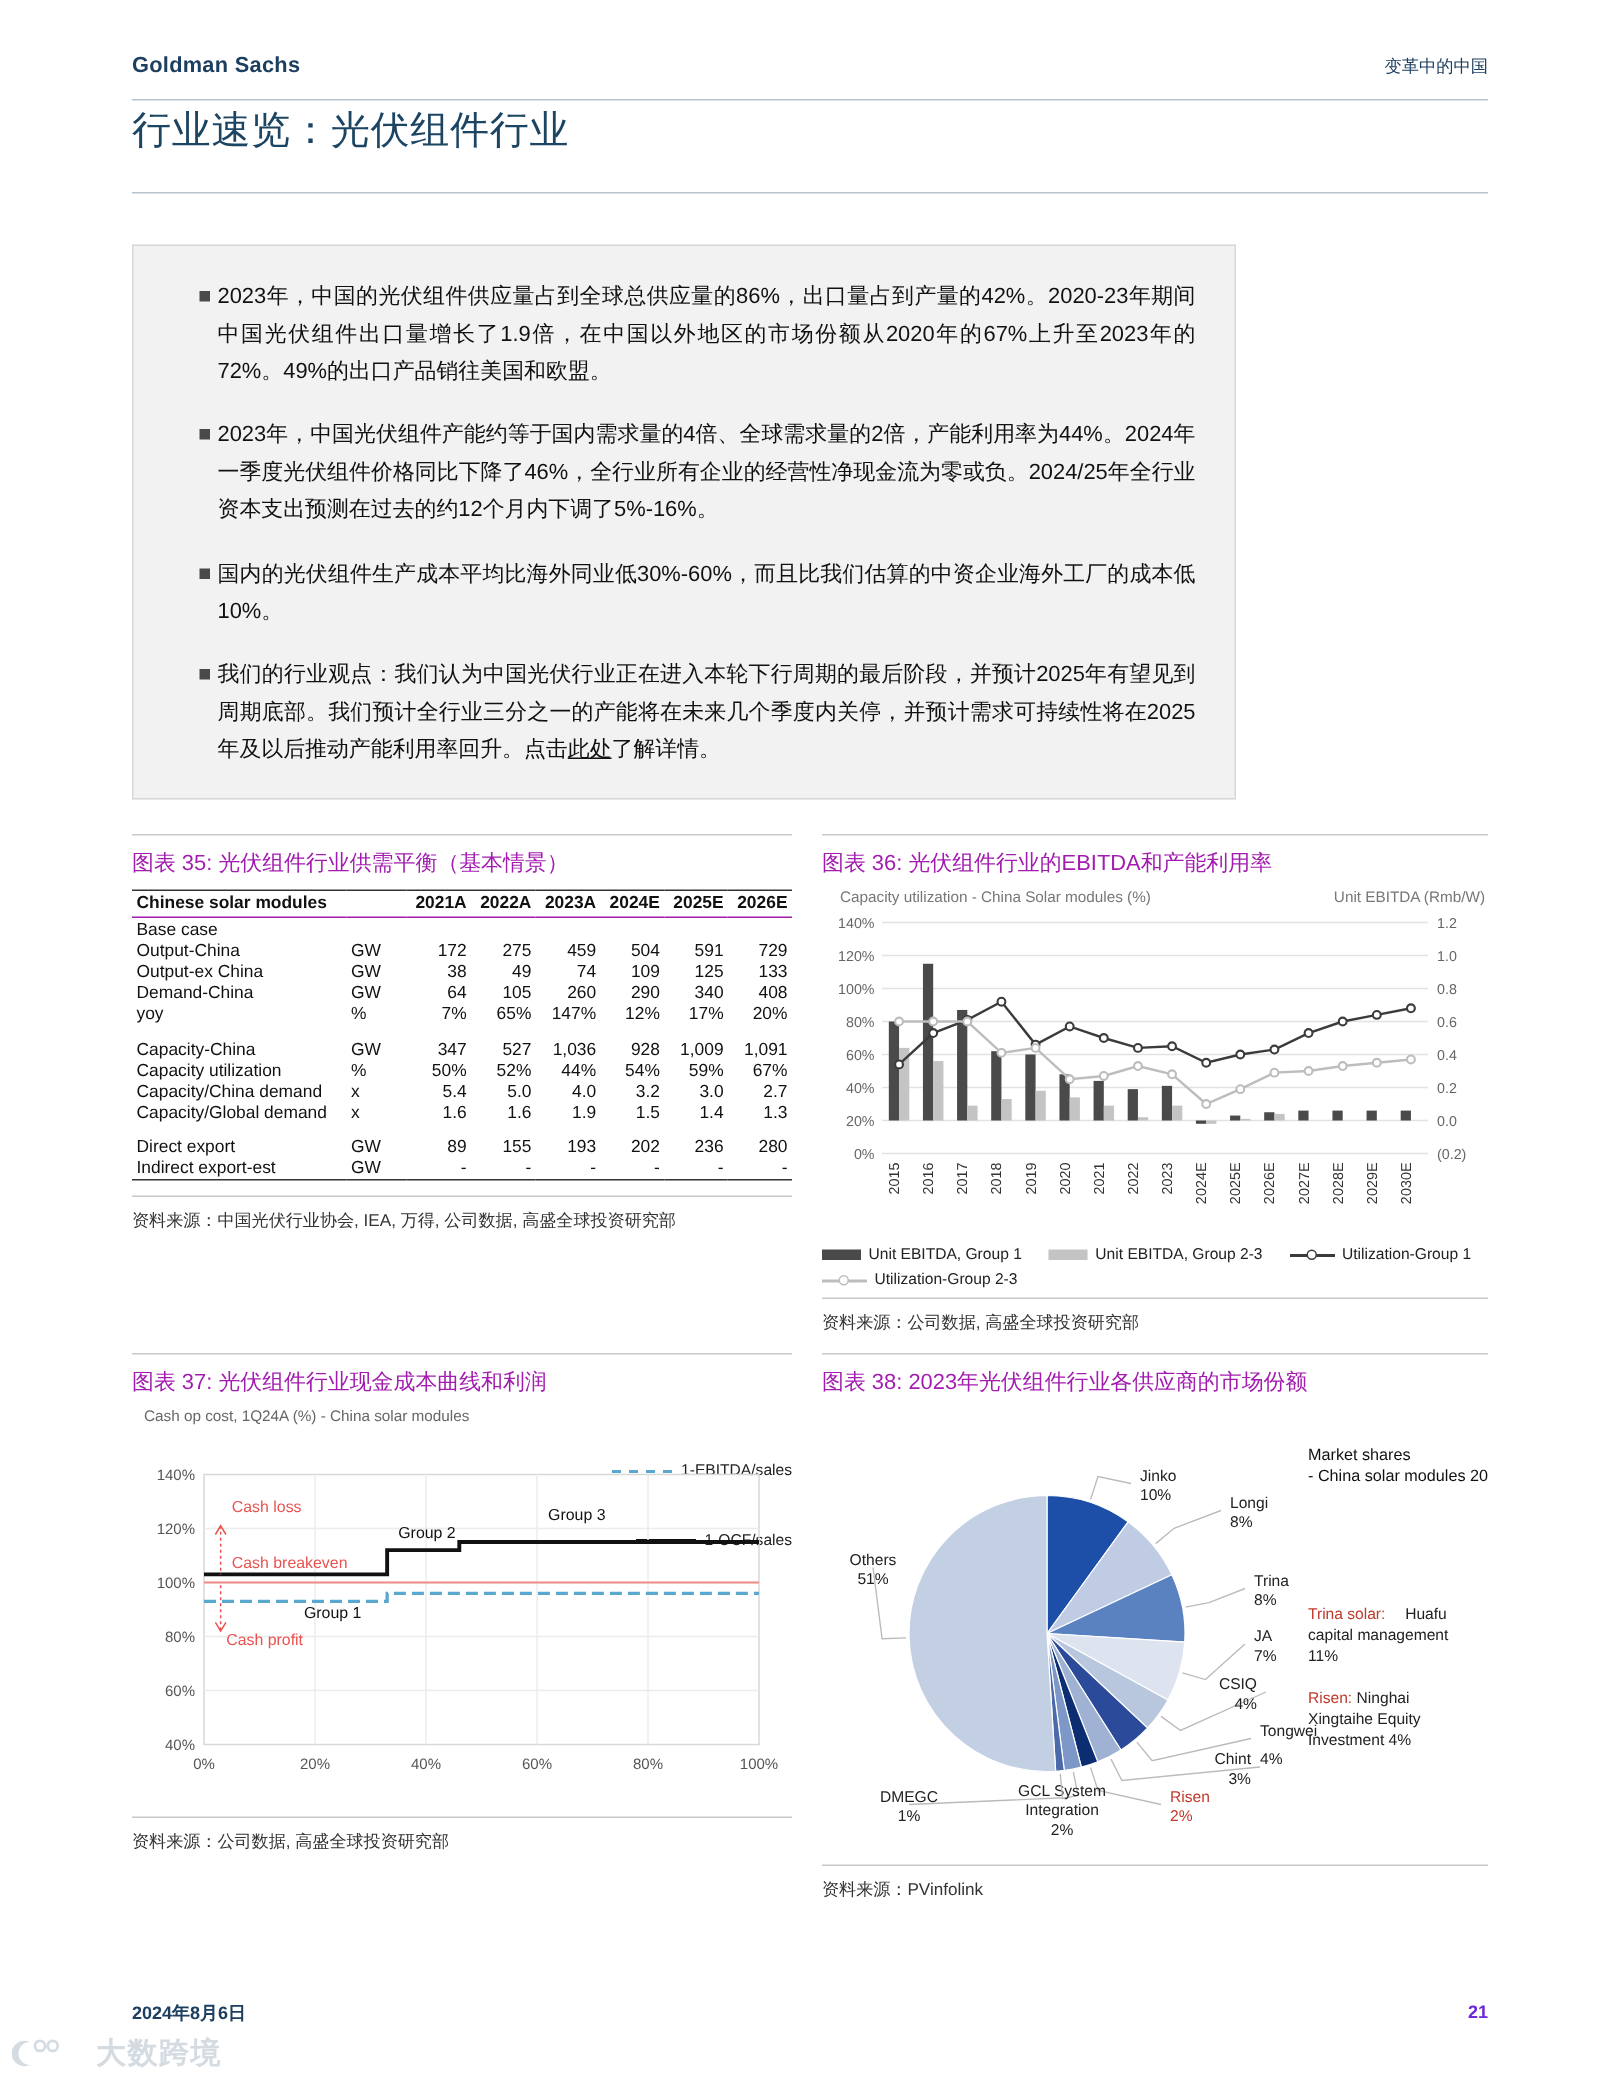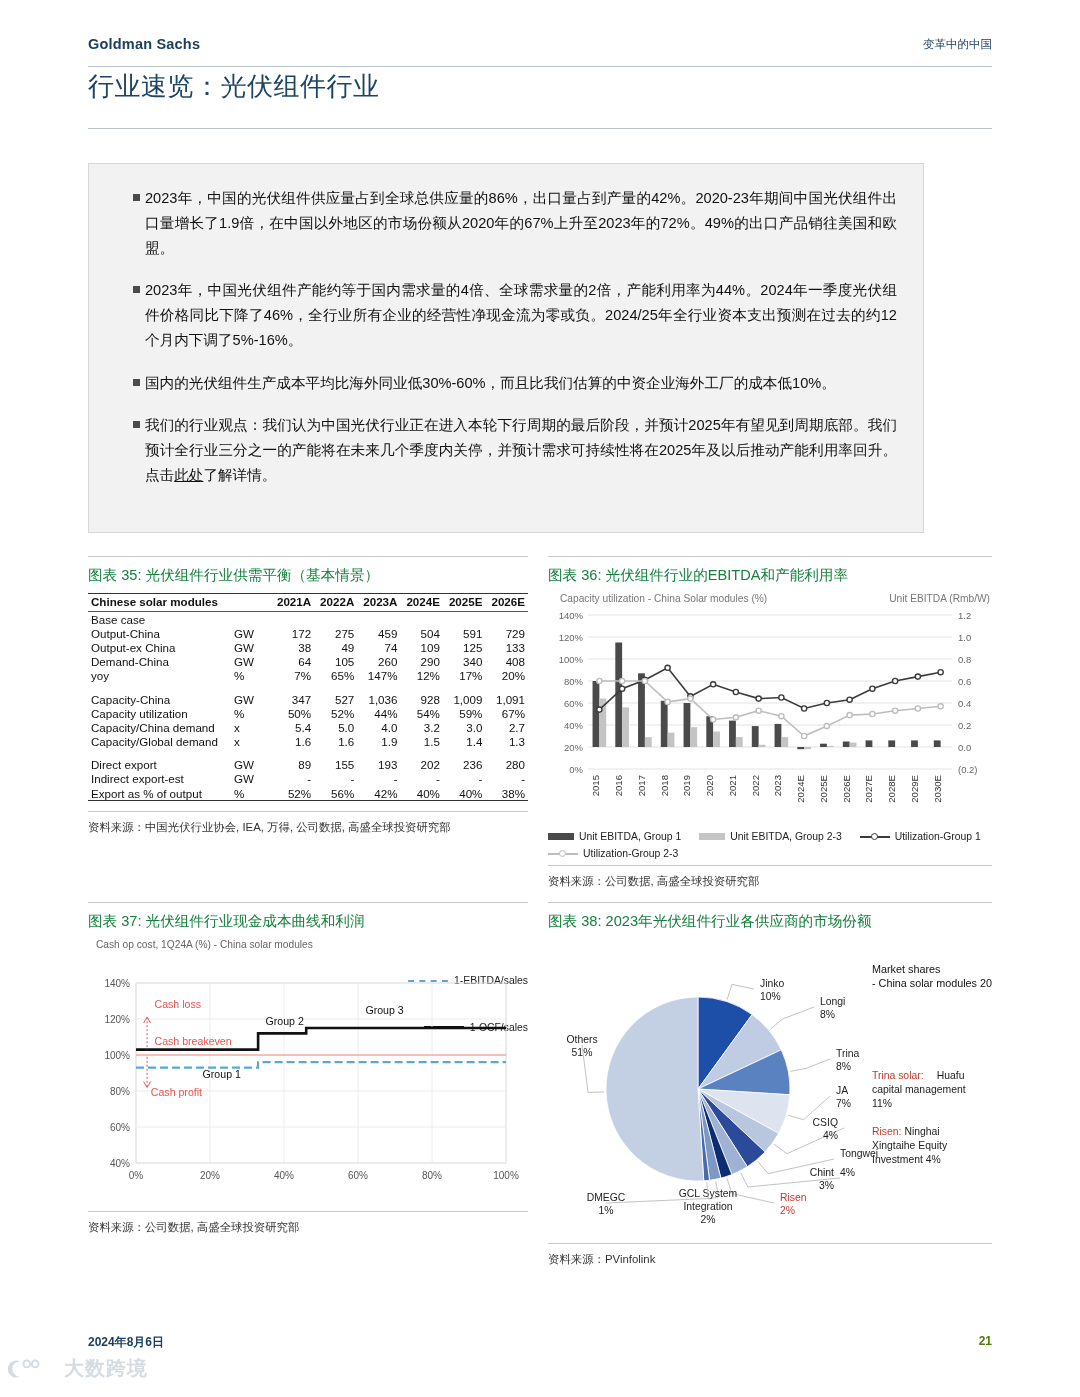--- a/index.html
+++ b/index.html
@@ -28,21 +28,21 @@
     position: absolute; left: 88px; top: 69px;
     font-size: 26px; color: #1c4563; font-weight: 400; letter-spacing: .5px;
   }
   .title-rule {
     position: absolute; left: 88px; top: 128px; width: 904px; height: 1px;
     background: #b9c3cc;
   }
 
   
   .bullet-box {
-    position: absolute; left: 88px; top: 163px; width: 836px; height: 370px;
+    position: absolute; left: 88px; top: 163px; width: 736px; height: 370px;
     background: #f2f2f2; border: 1px solid #d7d7d7;
     padding: 22px 26px 10px 26px;
   }
   .bullet {
     display: flex; margin-bottom: 17px;
   }
   .bullet-marker {
     flex: 0 0 30px; padding-top: 8px;
   }
   .bullet-marker i {
@@ -52,21 +52,21 @@
     flex: 1; font-size: 14.6px; line-height: 1.72; color: #111; text-align: justify;
   }
   .bullet-text u { text-decoration: underline; }
 
   
   .ex {
     position: absolute;
   }
   .ex-top { border-top: 1px solid #c8c8c8; }
   .ex-title {
-    font-size: 14.6px; color: #15803d; padding-top: 9px; padding-bottom: 8px;
+    font-size: 14.6px; color: #a21caf; padding-top: 9px; padding-bottom: 8px;
   }
   .ex-src-rule { border-top: 1px solid #c8c8c8; margin-top: 4px; }
   .ex-src {
     font-size: 11.4px; color: #333; padding-top: 8px;
   }
 
   #ex35 { left: 88px; top: 556px; width: 440px; }
   #ex36 { left: 548px; top: 556px; width: 444px; }
   #ex37 { left: 88px; top: 902px; width: 440px; }
   #ex38 { left: 548px; top: 902px; width: 444px; }
@@ -118,21 +118,21 @@
   .c37-legend .s { width: 40px; height: 0; border-top: 3px solid #111; }
 
   
   .c38-wrap { position: relative; height: 300px; width: 100%; }
 
   
   .footer-date {
     position: absolute; left: 88px; top: 1334px; font-size: 12px; color: #1c3f60; font-weight: 700;
   }
   .footer-page {
-    position: absolute; right: 88px; top: 1334px; font-size: 12px; color: #4d7c0f; font-weight: 700;
+    position: absolute; right: 88px; top: 1334px; font-size: 12px; color: #6d28d9; font-weight: 700;
   }
   .watermark {
     position: absolute; left: 8px; top: 1355px;
     display: flex; align-items: center; gap: 22px;
     font-size: 20px; color: #cdd6de; font-weight: 700; letter-spacing: 1px;
     opacity: .85;
   }
   .wm-logo { width: 34px; height: 22px; }
 </style>
 </head>
@@ -305,30 +305,20 @@
           </tr>
           <tr>
             <td class="lbl">Indirect export-est</td>
             <td class="unit">GW</td>
             <td>-</td>
             <td>-</td>
             <td>-</td>
             <td>-</td>
             <td>-</td>
             <td>-</td>
-          </tr>
-          <tr>
-            <td class="lbl">Export as % of output</td>
-            <td class="unit">%</td>
-            <td>52%</td>
-            <td>56%</td>
-            <td>42%</td>
-            <td>40%</td>
-            <td>40%</td>
-            <td>38%</td>
           </tr>
           <tr>
             <td colspan="8" style="border-top: 1px solid rgb(51, 51, 51); height: 6px;"></td>
           </tr>
         </tbody>
     </table>
     <div class="ex-src-rule"></div>
     <div class="ex-src">资料来源：中国光伏行业协会, IEA, 万得, 公司数据, 高盛全球投资研究部</div>
   </div>
 

